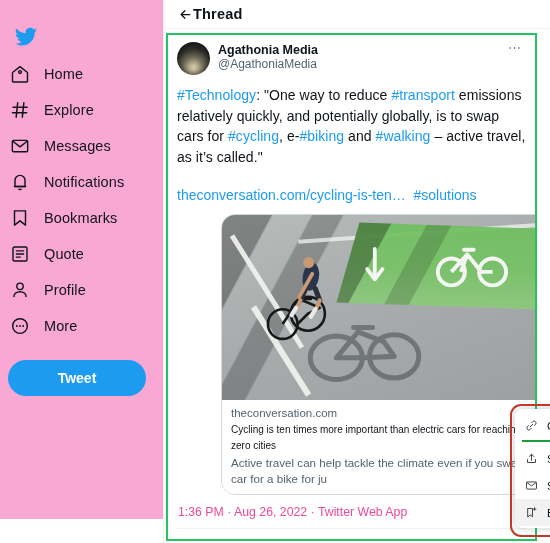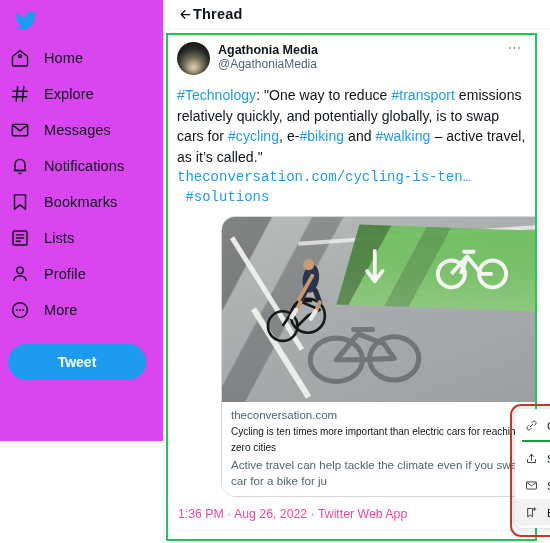--- a/index.html
+++ b/index.html
@@ -12,23 +12,23 @@
   #app {
     position: relative;
     width: 550px; height: 543px;
     background: #ffffff;
     display: flex;
   }
 
   
   .sidebar {
     width: 163px;
-    height: 441px;
-    background: #d946ef;
-    padding-top: 2px;
+    height: 519px;
+    background: #f9a8d4;
+    padding-top: 18px;
     flex: 0 0 163px;
   }
   .logo-wrap {
     width: 44px; height: 38px;
     display: flex; align-items: center; justify-content: center;
     margin-left: 4px;
   }
   .nav-item {
     display: flex;
     align-items: center;
@@ -119,21 +119,21 @@
   }
 
   .tweet-text {
     margin-top: 10px;
     font-size: 14px;
     line-height: 20.5px;
     color: #0f1419;
     letter-spacing: .05px;
   }
   .tweet-text a, .lnk { color: #1d9bf0; text-decoration: none; cursor: pointer; }
-  .link-line { font-size: 14px; line-height: 20px; font-family: Liberation Mono, monospace; }
+  .link-line { margin-top: 18px; font-size: 14px; line-height: 20px; }
 
   
   .preview-card {
     margin-top: 9px;
     border: 1px solid #cfd9de;
     border-radius: 14px;
     overflow: hidden;
     width: 349px;
     margin-left: 44px;
   }
@@ -287,21 +287,21 @@
       <span class="nav-label">Bookmarks</span>
     </div>
 
     <div class="nav-item">
       <span class="nav-icon">
         <svg width="20" height="20" viewBox="0 0 24 24" fill="none" stroke="#0f1419" stroke-width="1.7" stroke-linejoin="round">
           <rect x="3.6" y="3.6" width="16.8" height="16.8" rx="1.6"></rect>
           <path d="M7 8.2h10M7 12h10M7 15.8h6"></path>
         </svg>
       </span>
-      <span class="nav-label">Lists</span>
+      <span class="nav-label">Quote</span>
     </div>
 
     <div class="nav-item">
       <span class="nav-icon">
         <svg width="20" height="20" viewBox="0 0 24 24" fill="none" stroke="#0f1419" stroke-width="1.7" stroke-linejoin="round">
           <circle cx="12" cy="7.6" r="3.9"></circle>
           <path d="M4.6 20.4c0-4 3.3-6.4 7.4-6.4s7.4 2.4 7.4 6.4"></path>
         </svg>
       </span>
       <span class="nav-label">Profile</span>

